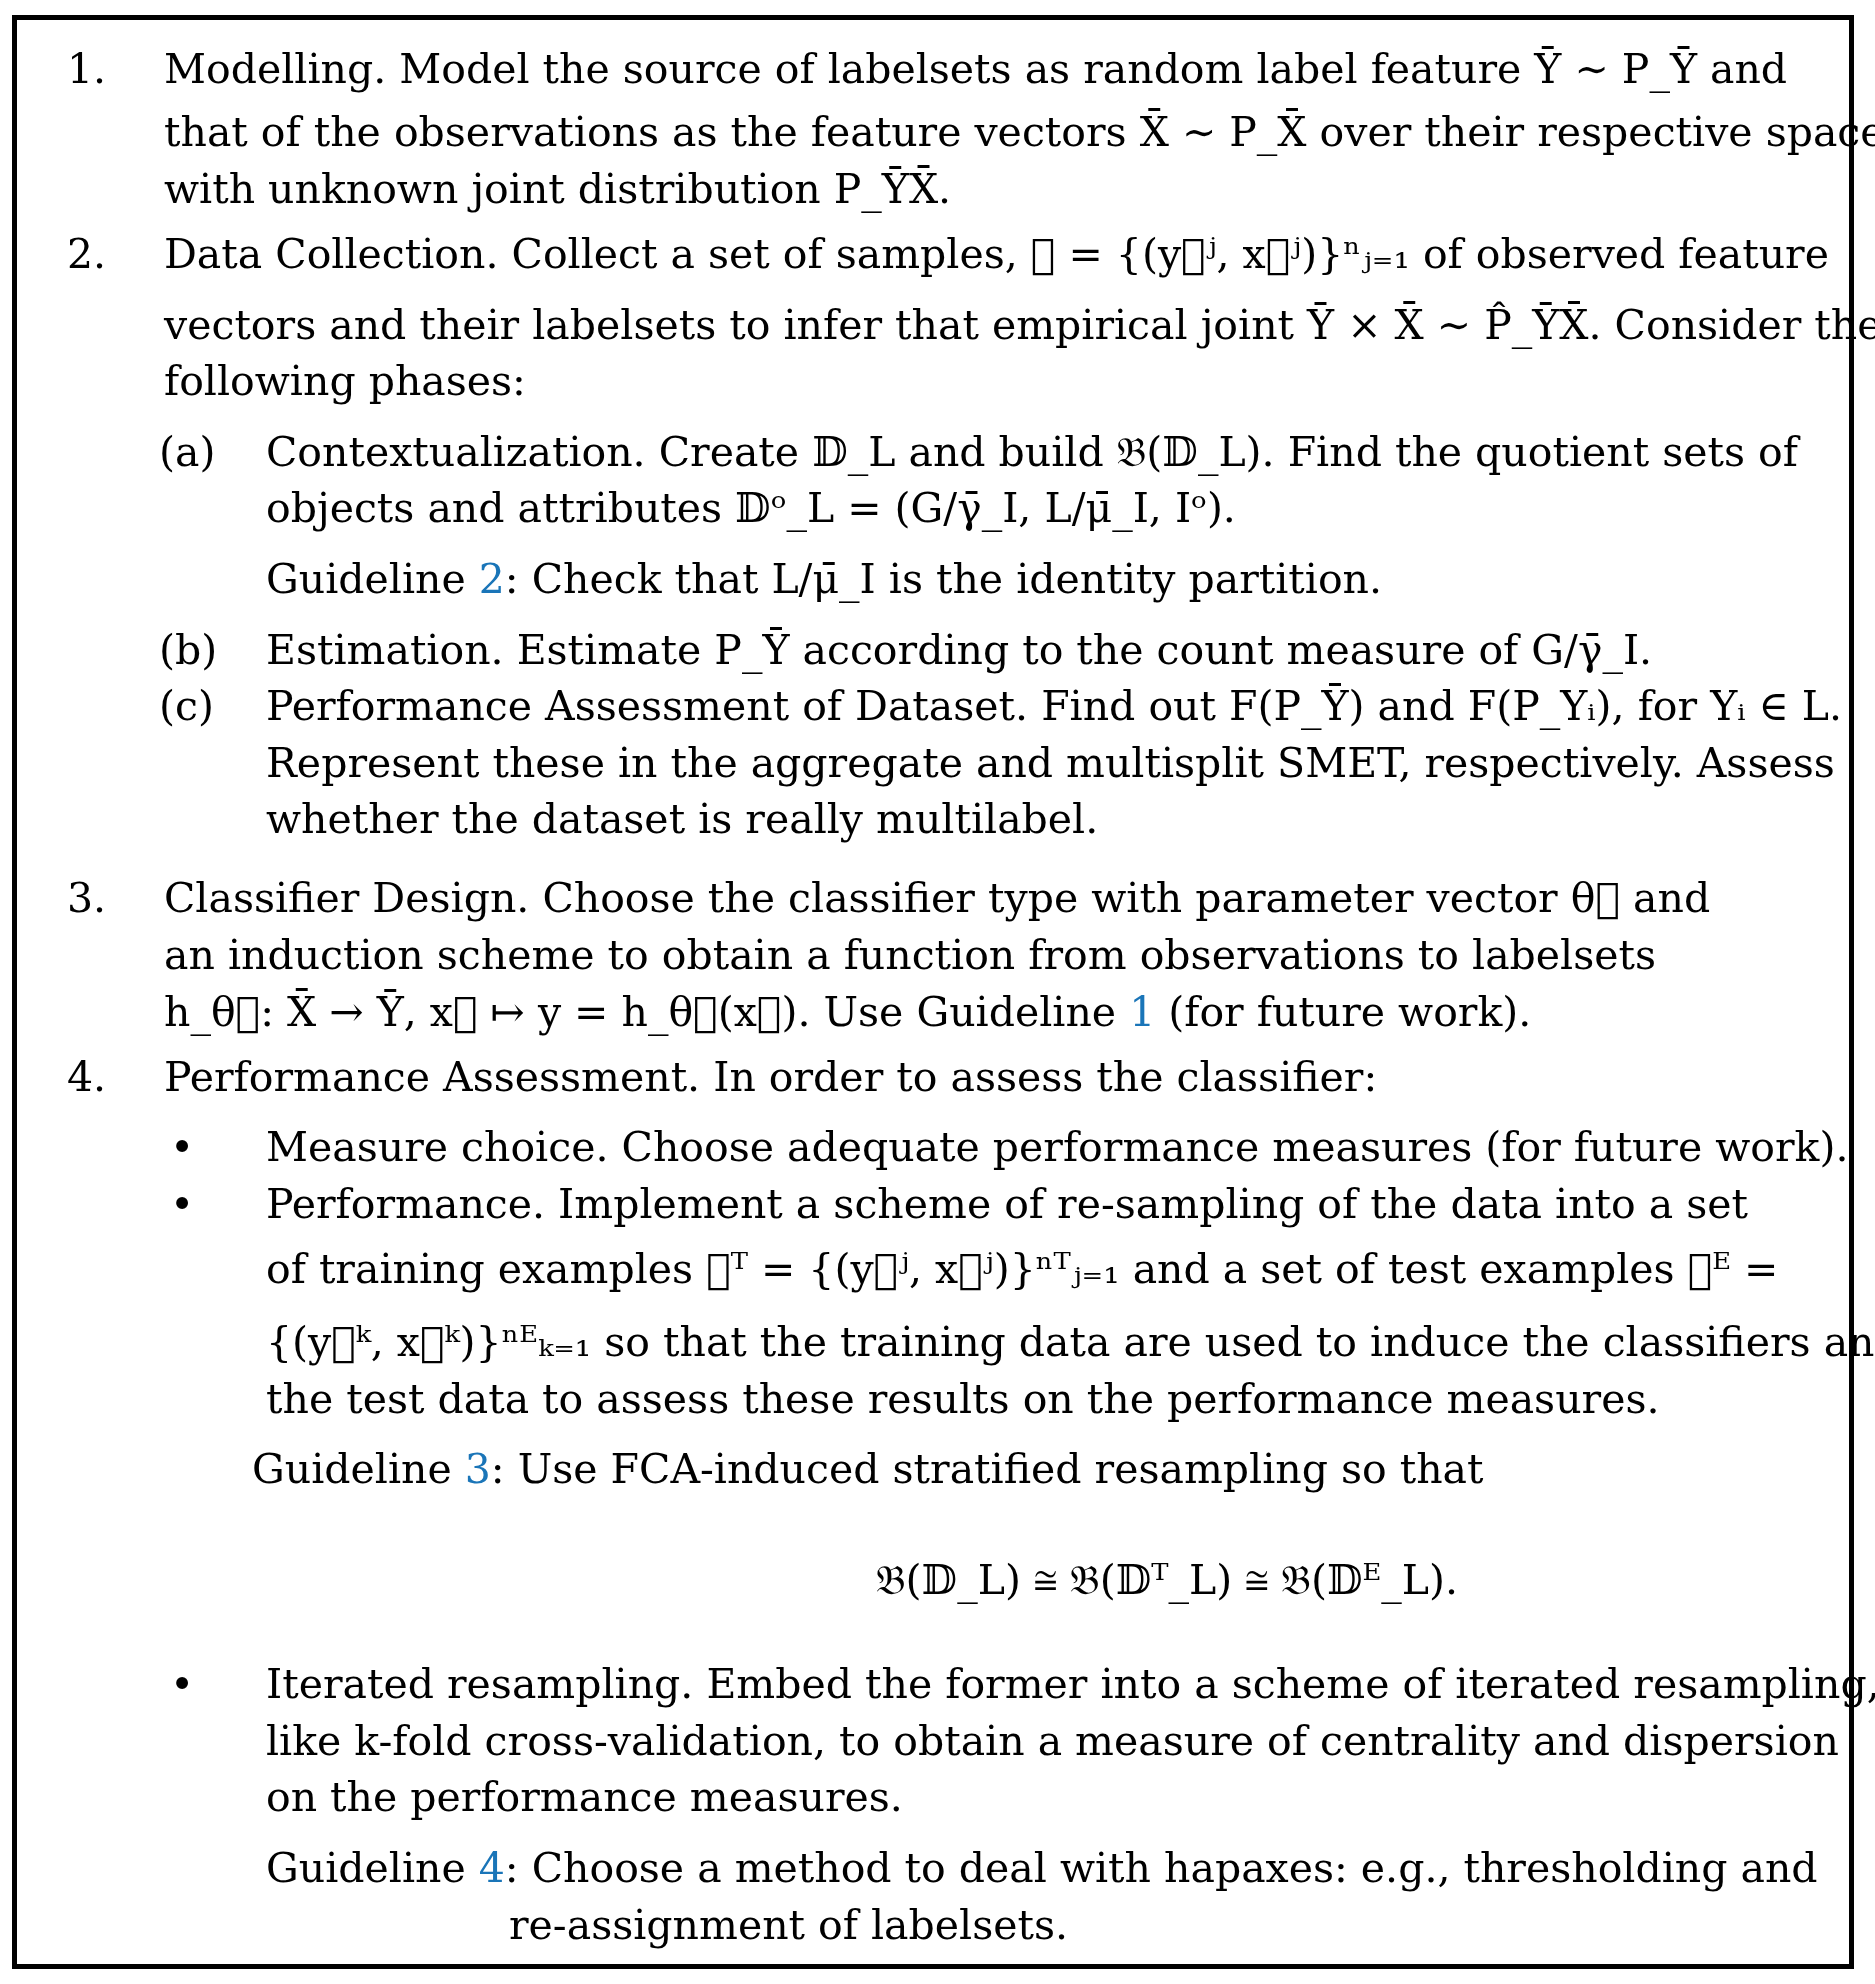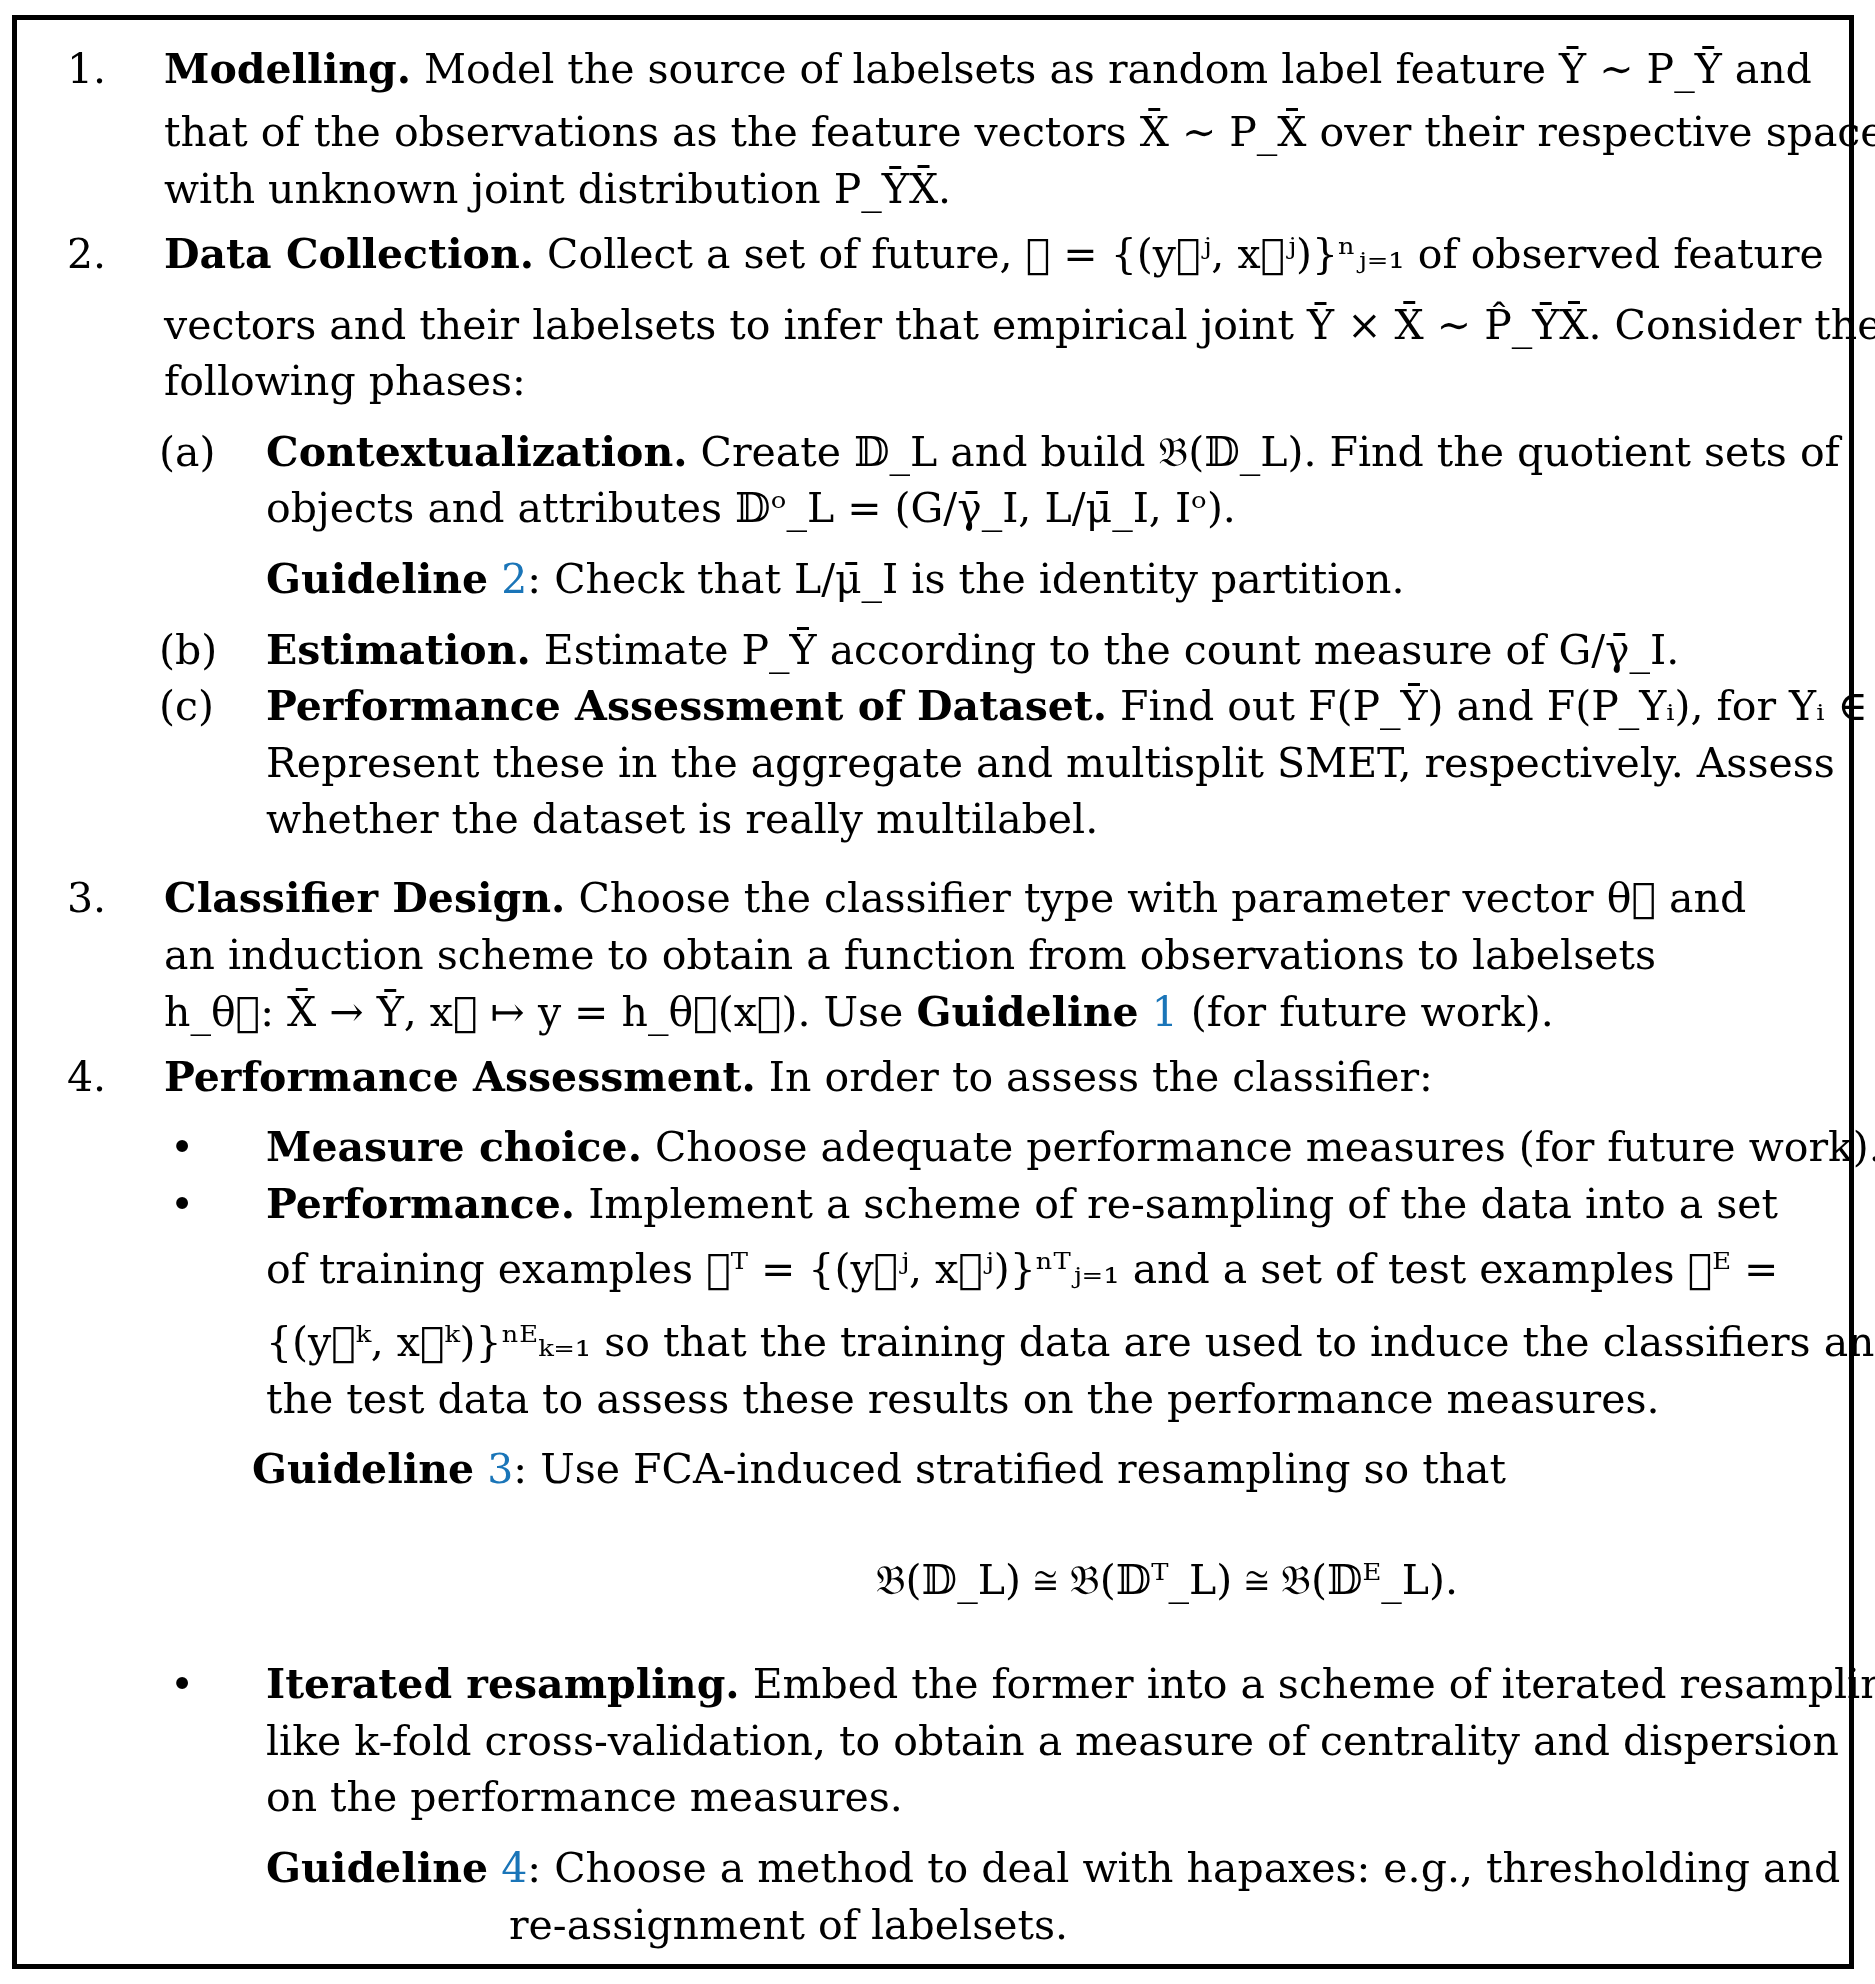--- a/index.html
+++ b/index.html
@@ -2,36 +2,36 @@
 <html style="font-size:9px"><head>
 <meta charset="utf-8">
 <style>
   html, body { margin:0; padding:0; background:#ffffff; }
   body { width:1876px; height:1985px; position:relative; overflow:hidden;
          font-family:"DejaVu Serif","Liberation Serif",serif; color:#000; }
   .box { position:absolute; left:12.4px; top:14.7px; width:1842px; height:1954px;
          border:5.1px solid #000; box-sizing:border-box; }
   .line { position:absolute; font-size:41px; line-height:51px; white-space:nowrap; }
   .num { position:absolute; font-size:41px; line-height:51px; }
-  b { font-weight:bold; }
+  b { font-weight:normal; }
   .link { color:#1a75b8; }
   .eq { position:absolute; font-size:41px; line-height:51px; }
 </style>
 </head>
 <body>
 
 <div class="box"></div>
 
 <div class="num" style="left:67px;top:44px">1.</div>
 <div class="line" style="left:164px;top:44px"><b>Modelling.</b> <span>Model the source of labelsets as random label feature Ȳ ∼ P_Ȳ and</span></div>
 <div class="line" style="left:164px;top:107px">that of the observations as the feature vectors X̄ ∼ P_X̄ over their respective spaces</div>
 <div class="line" style="left:164px;top:164px">with unknown joint distribution P_ȲX̄.</div>
 
 <div class="num" style="left:67px;top:229px">2.</div>
-<div class="line" style="left:164px;top:229px"><b>Data Collection.</b> <span>Collect a set of future, 𝒟 = {(y⃗ʲ, x⃗ʲ)}ⁿⱼ₌₁ of observed feature</span></div>
+<div class="line" style="left:164px;top:229px"><b>Data Collection.</b> <span>Collect a set of samples, 𝒟 = {(y⃗ʲ, x⃗ʲ)}ⁿⱼ₌₁ of observed feature</span></div>
 <div class="line" style="left:164px;top:300px">vectors and their labelsets to infer that empirical joint Ȳ × X̄ ∼ P̂_ȲX̄. Consider the</div>
 <div class="line" style="left:164px;top:356px">following phases:</div>
 
 <div class="num" style="left:159px;top:427px">(a)</div>
 <div class="line" style="left:266px;top:427px"><b>Contextualization.</b> <span>Create 𝔻_L and build 𝔅(𝔻_L). Find the quotient sets of</span></div>
 <div class="line" style="left:266px;top:483px">objects and attributes 𝔻ᵒ_L = (G/γ̄_I, L/μ̄_I, Iᵒ).</div>
 <div class="line" style="left:266px;top:554px"><b>Guideline</b> <span class="link">2</span><span>: Check that L/μ̄_I is the identity partition.</span></div>
 
 <div class="num" style="left:159px;top:625px">(b)</div>
 <div class="line" style="left:266px;top:625px"><b>Estimation.</b> <span>Estimate P_Ȳ according to the count measure of G/γ̄_I.</span></div>

